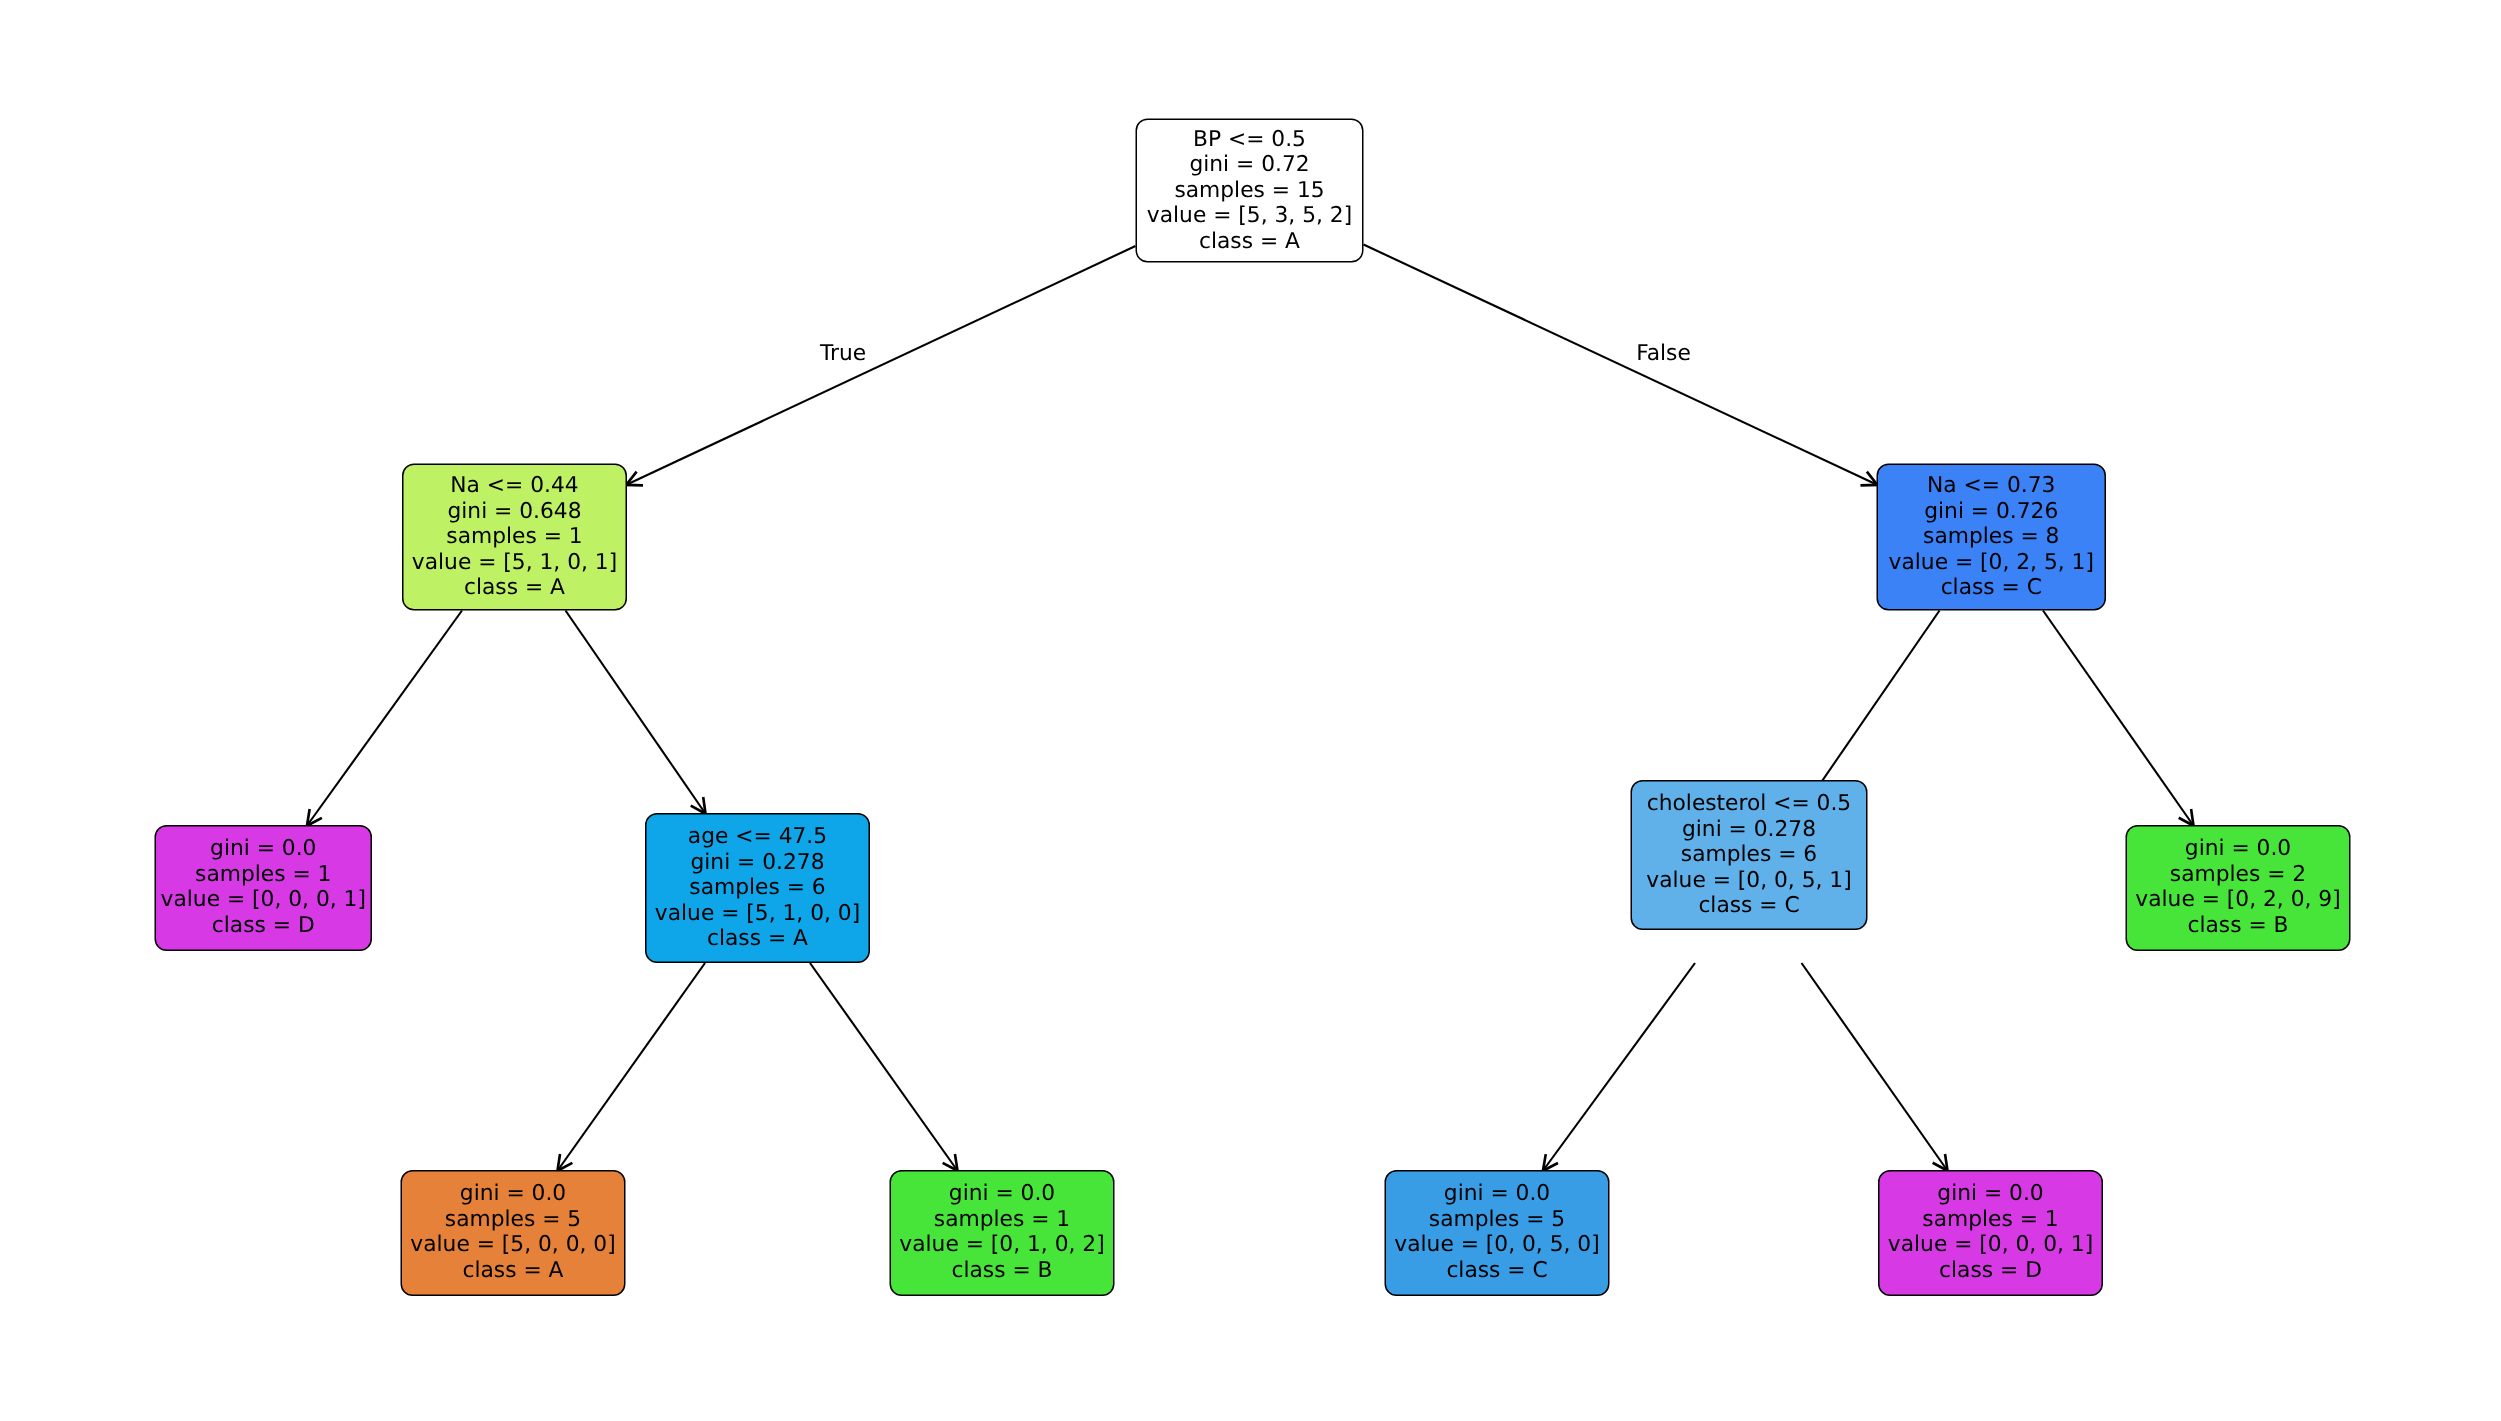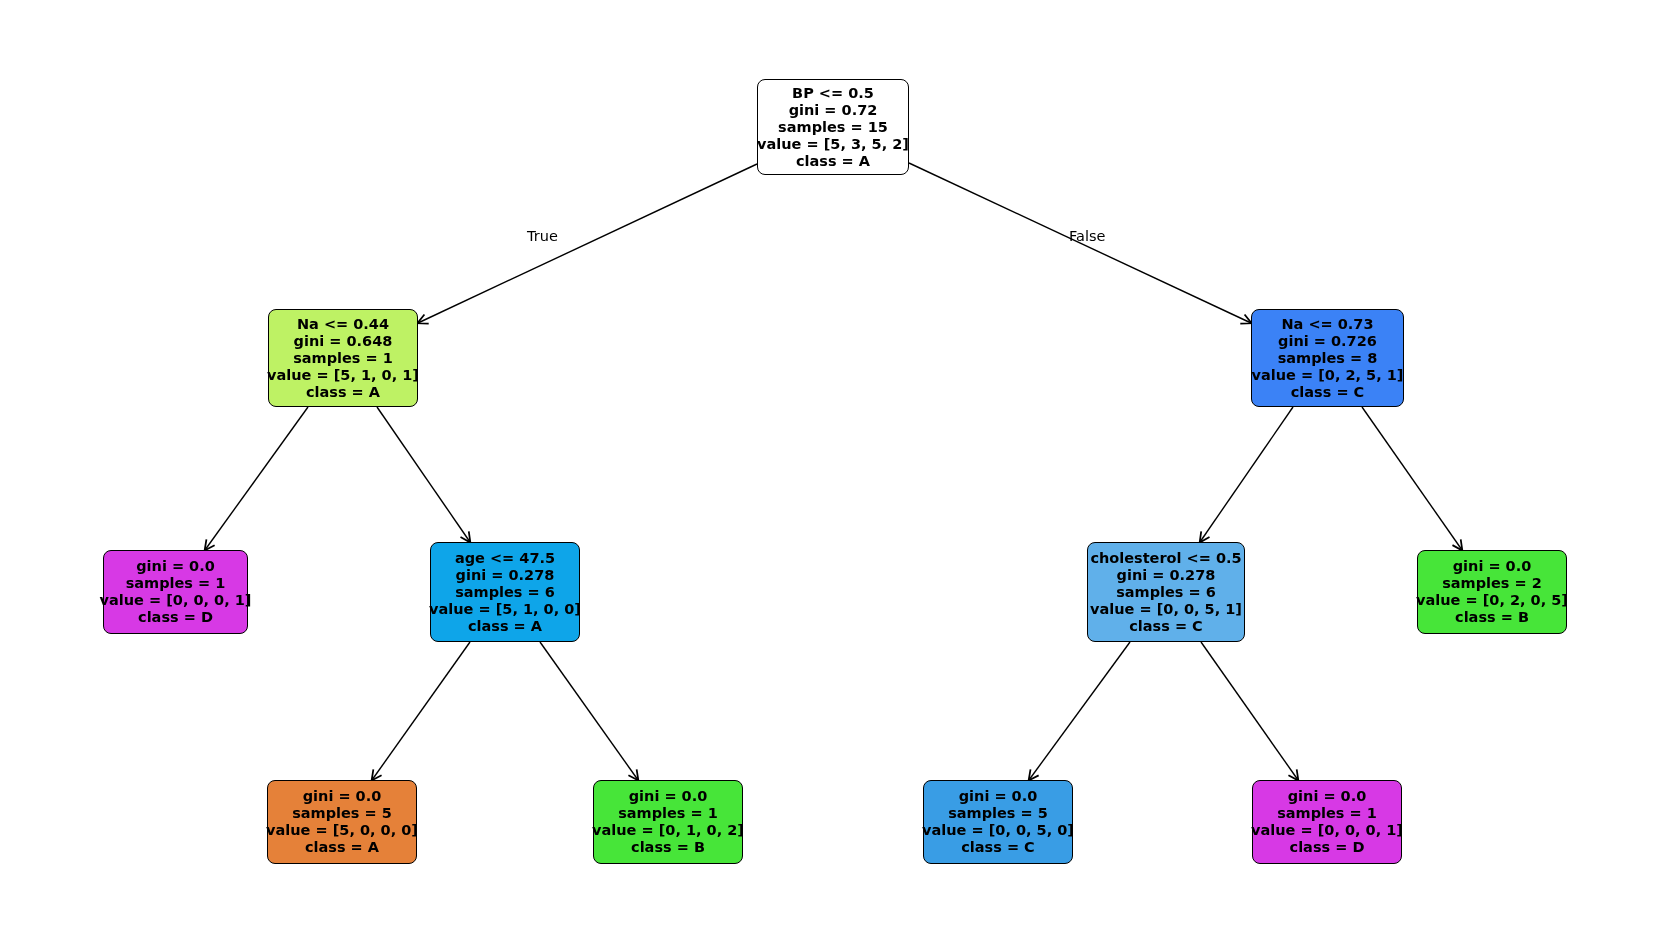--- a/index.html
+++ b/index.html
@@ -24,26 +24,26 @@
     border-radius: 8px;
     display: flex;
     flex-direction: column;
     justify-content: center;
     align-items: center;
     font-size: 14.5px;
     line-height: 17px;
     text-align: center;
     white-space: nowrap;
     padding: 18px 4px;
-    font-weight: bold;
   }
   .edge-label {
     position: absolute;
     font-size: 14.5px;
     line-height: 17px;
+    text-align: center;
   }
 </style>
 </head>
 <body>
 
 <div id="figure">
 
   <svg id="edges" viewBox="0 0 1667 947" xmlns="http://www.w3.org/2000/svg">
     <defs>
       <marker id="arrow" viewBox="0 0 10 10" refX="8.5" refY="5" markerWidth="9" markerHeight="9" orient="auto-start-reverse">
@@ -97,32 +97,32 @@
   </div>
 
   <div class="node" style="left: 430px; top: 542px; width: 150px; height: 100px; background-color: #0ea5e9;">
     <div>age &lt;= 47.5</div>
     <div>gini = 0.278</div>
     <div>samples = 6</div>
     <div>value = [5, 1, 0, 0]</div>
     <div>class = A</div>
   </div>
 
-  <div class="node" style="left: 1087px; top: 542px; width: 158px; height: 100px; background-color: rgb(96, 176, 234);">
+  <div class="node" style="left: 1087px; top: 520px; width: 158px; height: 100px; background-color: rgb(96, 176, 234);">
     <div>cholesterol &lt;= 0.5</div>
     <div>gini = 0.278</div>
     <div>samples = 6</div>
     <div>value = [0, 0, 5, 1]</div>
     <div>class = C</div>
   </div>
 
   <div class="node" style="left: 1417px; top: 550px; width: 150px; height: 84px; background-color: rgb(71, 229, 57);">
     <div>gini = 0.0</div>
     <div>samples = 2</div>
-    <div>value = [0, 2, 0, 5]</div>
+    <div>value = [0, 2, 0, 9]</div>
     <div>class = B</div>
   </div>
 
   <div class="node" style="left: 267px; top: 780px; width: 150px; height: 84px; background-color: rgb(229, 129, 57);">
     <div>gini = 0.0</div>
     <div>samples = 5</div>
     <div>value = [5, 0, 0, 0]</div>
     <div>class = A</div>
   </div>
 

